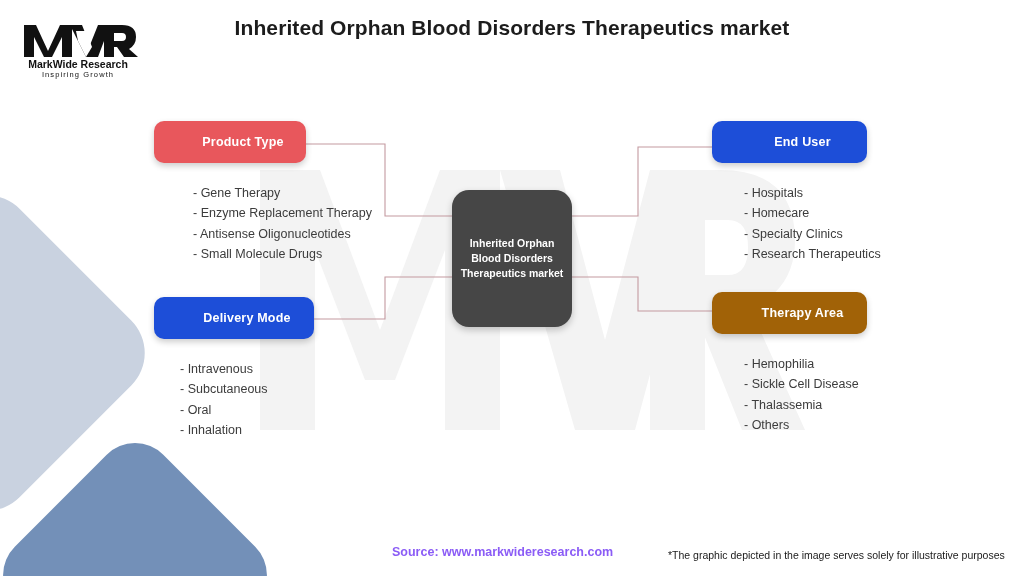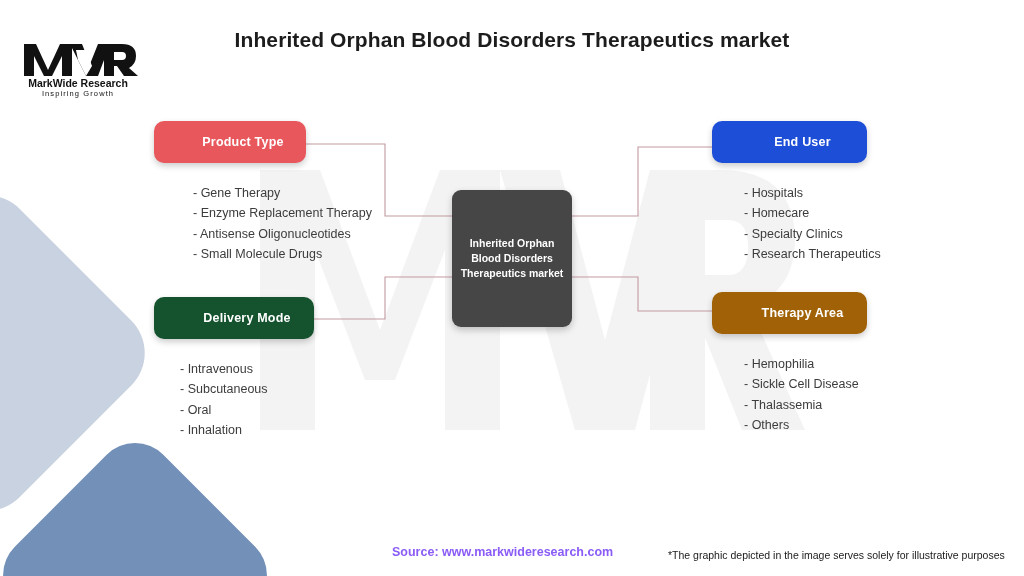--- a/index.html
+++ b/index.html
@@ -51,30 +51,30 @@
     width: 560px;
     height: 300px;
     opacity: 1;
   }
   .watermark svg { display: block; }
 
   
   .logo {
     position: absolute;
     left: 16px;
-    top: 36px;
+    top: 17px;
     width: 124px;
     height: 62px;
   }
   .logo svg { display: block; }
 
   .page-title {
     position: absolute;
     left: 180px;
-    top: 28px;
+    top: 16px;
     width: 664px;
     text-align: center;
     font-size: 21px;
     font-weight: bold;
     color: #1c1c1c;
     letter-spacing: 0.1px;
   }
 
   
   .connectors {
@@ -86,21 +86,21 @@
   }
 
   
   .center-node {
     position: absolute;
     left: 452px;
     top: 190px;
     width: 120px;
     height: 137px;
     background: #464646;
-    border-radius: 9px;
+    border-radius: 17px;
     box-shadow: 0 3px 7px rgba(0,0,0,0.22);
     display: flex;
     align-items: center;
     justify-content: center;
   }
   .center-node-text {
     color: #ffffff;
     font-size: 10.5px;
     font-weight: bold;
     line-height: 1.42;
@@ -135,21 +135,21 @@
     color: #3c3c3c;
     line-height: 1.63;
     white-space: nowrap;
   }
 
   #branch-product-type { left: 154px; top: 121px; width: 152px; }
   #branch-product-type .branch-pill { background: #e8575c; }
   #branch-product-type .branch-list { margin-left: 39px; }
 
   #branch-delivery-mode { left: 154px; top: 297px; width: 160px; }
-  #branch-delivery-mode .branch-pill { background: #14532d; }
+  #branch-delivery-mode .branch-pill { background: #1d4ed8; }
   #branch-delivery-mode .branch-list { margin-left: 26px; }
 
   #branch-end-user { left: 712px; top: 121px; width: 155px; }
   #branch-end-user .branch-pill { background: #1d4ed8; }
   #branch-end-user .branch-list { margin-left: 32px; }
 
   #branch-therapy-area { left: 712px; top: 292px; width: 155px; }
   #branch-therapy-area .branch-pill { background: #a16207; }
   #branch-therapy-area .branch-list { margin-left: 32px; }
 

